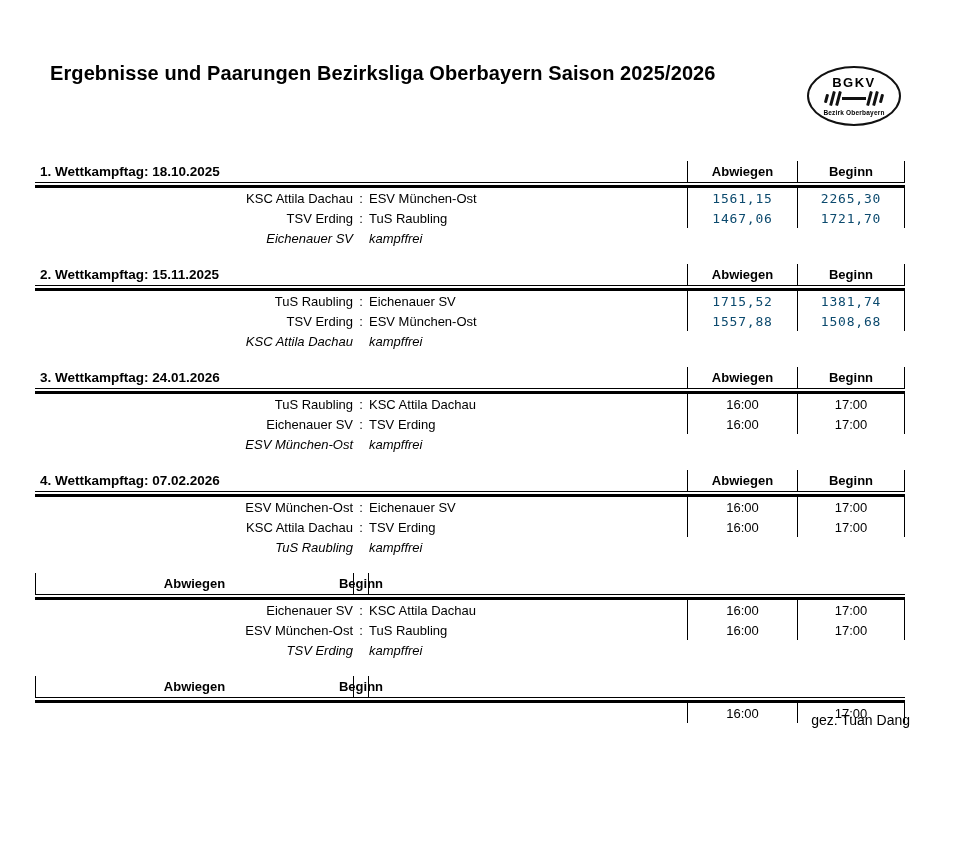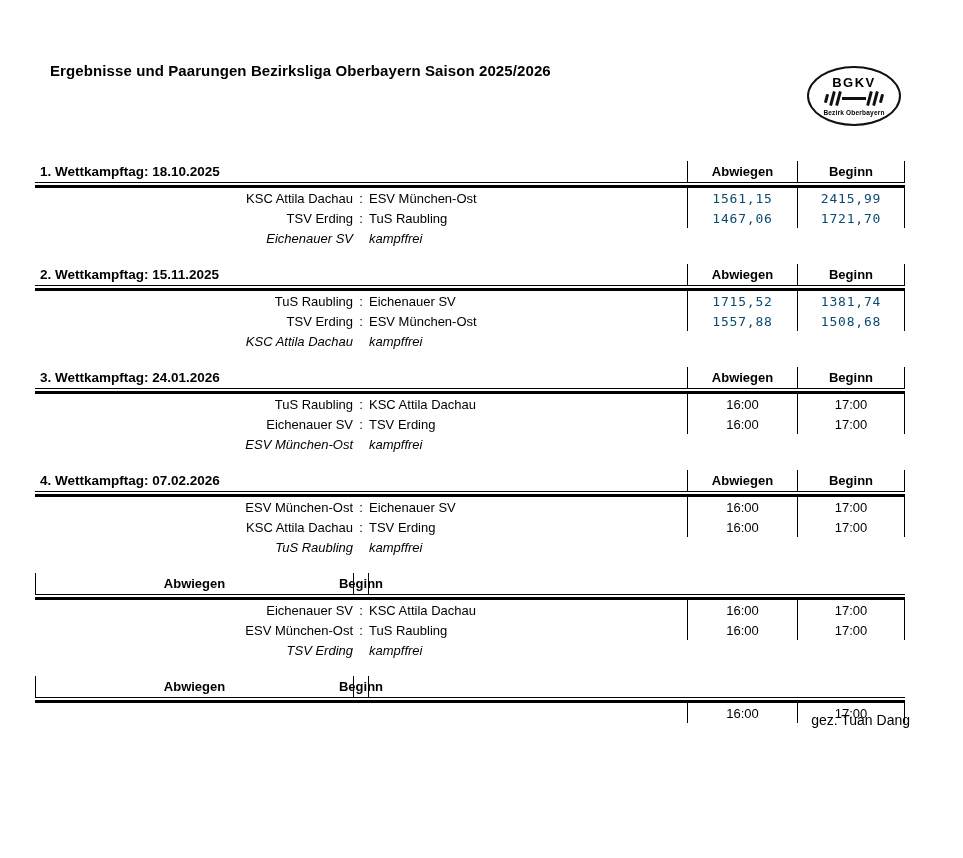--- a/index.html
+++ b/index.html
@@ -2,21 +2,21 @@
 <html><head>
 <meta charset="utf-8">
 <style>
   html,body{margin:0;padding:0;}
   body{
     width:963px;height:858px;background:#ffffff;position:relative;
     font-family:"Liberation Sans",sans-serif;color:#000;overflow:hidden;
   }
   .doc-title{
     position:absolute;left:50px;top:62px;margin:0;
-    font-size:15px;font-weight:bold;letter-spacing:0.1px;
+    font-size:20px;font-weight:bold;letter-spacing:0.1px;
   }
   
   .logo{
     position:absolute;left:807px;top:66px;width:94px;height:60px;
     border:2.5px solid #111;border-radius:50%;
     display:flex;flex-direction:column;align-items:center;justify-content:center;
     box-sizing:border-box;gap:1px;background:#fff;
   }
   .logo .acr{font-size:13px;font-weight:bold;letter-spacing:1.5px;line-height:12px;}
   .logo .region{font-size:6.5px;font-weight:bold;letter-spacing:0.2px;line-height:7px;}
@@ -72,21 +72,21 @@
       <div class="cell sec-title">1. Wettkampftag: 18.10.2025</div>
       <div class="cell chead vl">Abwiegen</div>
       <div class="cell chead vl vr">Beginn</div>
     </div>
     <div class="rule"></div>
     <div class="row">
       <div class="cell home">KSC Attila Dachau</div>
       <div class="cell colon">:</div>
       <div class="cell away">ESV München-Ost</div>
       <div class="cell val vl result">1561,15</div>
-      <div class="cell val vl vr result">2415,99</div>
+      <div class="cell val vl vr result">2265,30</div>
     </div>
     <div class="row">
       <div class="cell home">TSV Erding</div>
       <div class="cell colon">:</div>
       <div class="cell away">TuS Raubling</div>
       <div class="cell val vl result">1467,06</div>
       <div class="cell val vl vr result">1721,70</div>
     </div>
     <div class="row">
       <div class="cell home it">Eichenauer SV</div>

